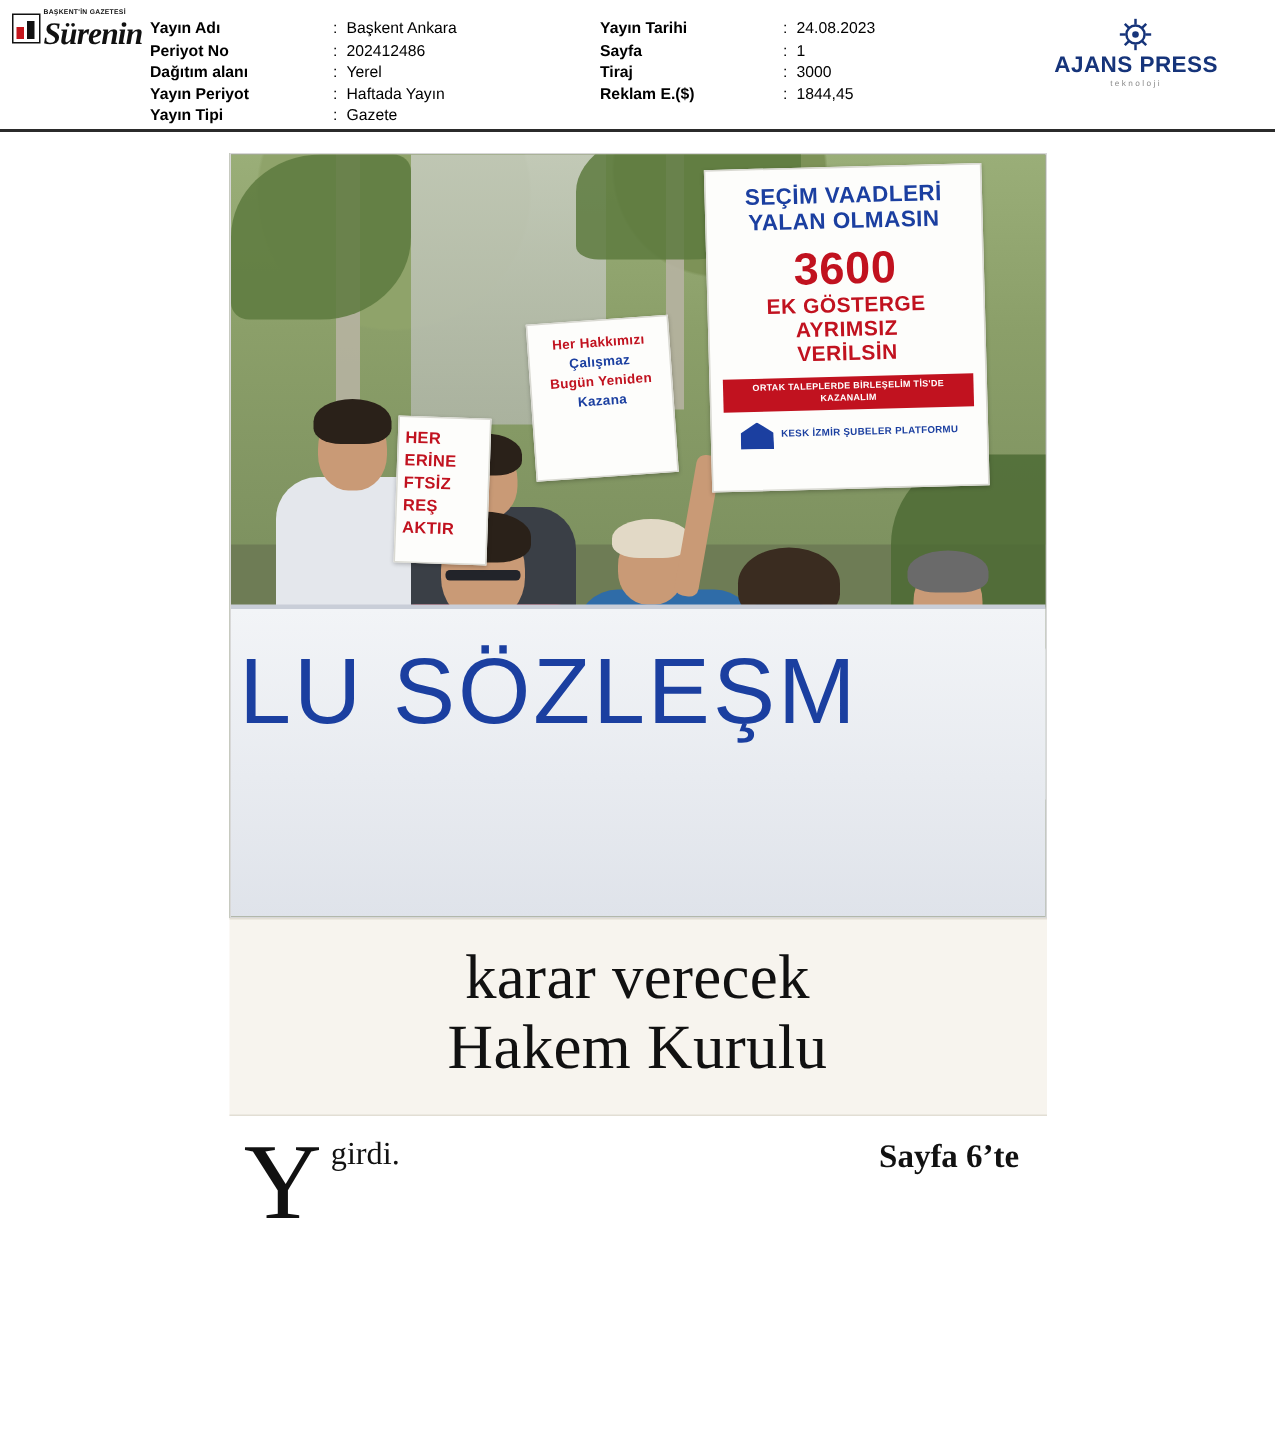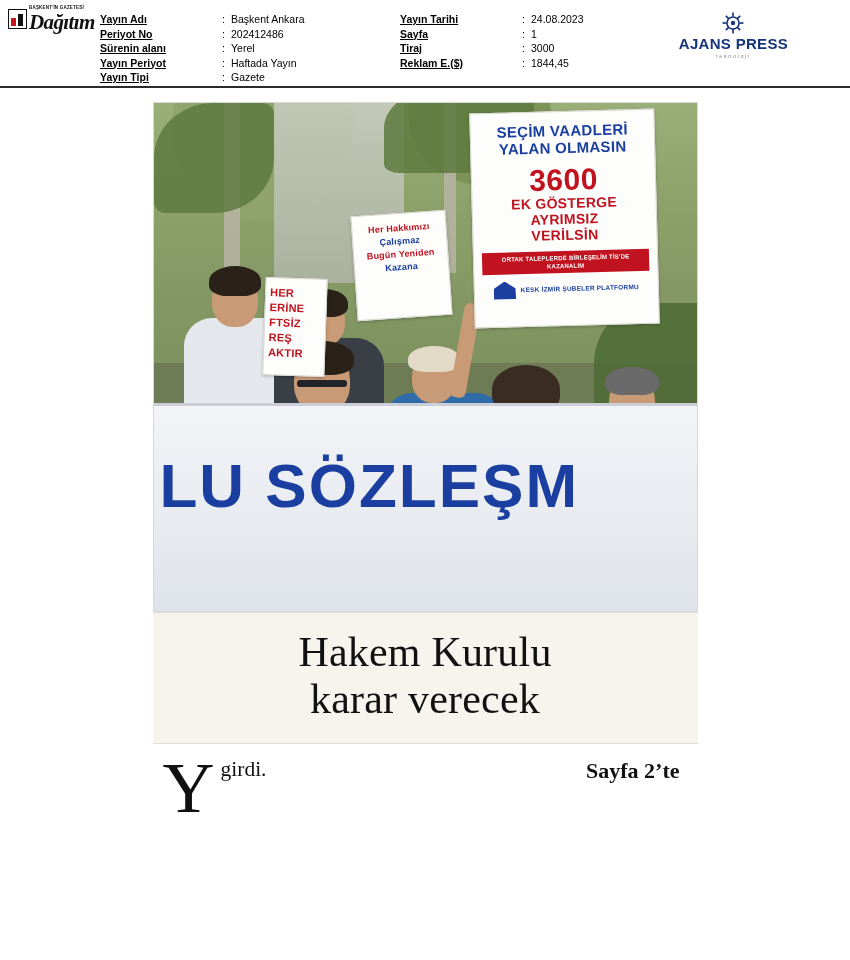--- a/index.html
+++ b/index.html
@@ -98,34 +98,33 @@
   .meta-row {
     display: flex;
     font-size: 10.5px;
     line-height: 14.5px;
   }
   .meta-label {
     font-weight: bold;
     width: 122px;
     flex: 0 0 auto;
     white-space: nowrap;
-    text-decoration: underline;
   }
   .meta-sep {
     width: 9px;
     flex: 0 0 auto;
   }
   .meta-value {
     white-space: nowrap;
   }
 
   
   .ap-block {
     margin-left: auto;
-    padding-right: 62px;
+    padding-right: 38px;
     padding-top: 6px;
     text-align: center;
   }
   .ap-gear {
     width: 22px;
     height: 22px;
     margin: 0 auto 2px auto;
     display: block;
   }
   .ap-name {
@@ -325,23 +324,23 @@
   
   .banner {
     position: absolute;
     left: -2px; bottom: 0; width: 549px; height: 205px;
     background: linear-gradient(180deg,#f2f4f7 0%, #e8ebf0 55%, #dfe3ea 100%);
     border-top: 3px solid #c9ced8;
     overflow: hidden;
   }
   .banner-l1 {
     position: absolute;
-    left: 8px; top: 44px;
-    font-family: "Liberation Sans", sans-serif;
-    font-weight: bold;
+    left: 8px; top: 20px;
+    font-family: "Liberation Sans", sans-serif;
+    font-weight: normal;
     font-size: 62px;
     color: #1b3fa0;
     letter-spacing: 2px;
     white-space: nowrap;
   }
   .banner-l2 {
     position: absolute;
     left: 16px; top: 128px;
     font-family: "Liberation Sans", sans-serif;
     font-weight: bold;
@@ -404,38 +403,38 @@
 <body>
 
 <div class="header">
   <div class="header-inner">
 
     <div class="logo-block">
       <div class="logo-wrap">
         <div class="logo-mark"></div>
         <div class="logo-text">
           <span class="logo-super">BAŞKENT'İN GAZETESİ</span>
-          <span class="logo-name">Dağıtım</span>
+          <span class="logo-name">Sürenin</span>
         </div>
       </div>
     </div>
 
     <div class="meta-col col1">
       <div class="meta-row">
         <span class="meta-label">Yayın Adı</span>
         <span class="meta-sep">:</span>
         <span class="meta-value">Başkent Ankara</span>
       </div>
       <div class="meta-row">
         <span class="meta-label">Periyot No</span>
         <span class="meta-sep">:</span>
         <span class="meta-value">202412486</span>
       </div>
       <div class="meta-row">
-        <span class="meta-label">Sürenin alanı</span>
+        <span class="meta-label">Dağıtım alanı</span>
         <span class="meta-sep">:</span>
         <span class="meta-value">Yerel</span>
       </div>
       <div class="meta-row">
         <span class="meta-label">Yayın Periyot</span>
         <span class="meta-sep">:</span>
         <span class="meta-value">Haftada Yayın</span>
       </div>
       <div class="meta-row">
         <span class="meta-label">Yayın Tipi</span>
@@ -563,25 +562,25 @@
         <div class="sm-foot-text">KESK İZMİR ŞUBELER PLATFORMU</div>
       </div>
     </div>
 
     <div class="banner">
       <div class="banner-l1">LU SÖZLEŞM</div>
     </div>
   </div>
 
   <div class="headline">
+    <h1>karar verecek</h1>
     <h1>Hakem Kurulu</h1>
-    <h1>karar verecek</h1>
   </div>
 
   <div class="body-text">
     <span class="dropcap">Y</span>
     <span class="last-line">
       <span>girdi.</span>
-      <span class="sayfa">Sayfa 2’te</span>
+      <span class="sayfa">Sayfa 6’te</span>
     </span>
   </div>
 
 </div>
 
 </body></html>

